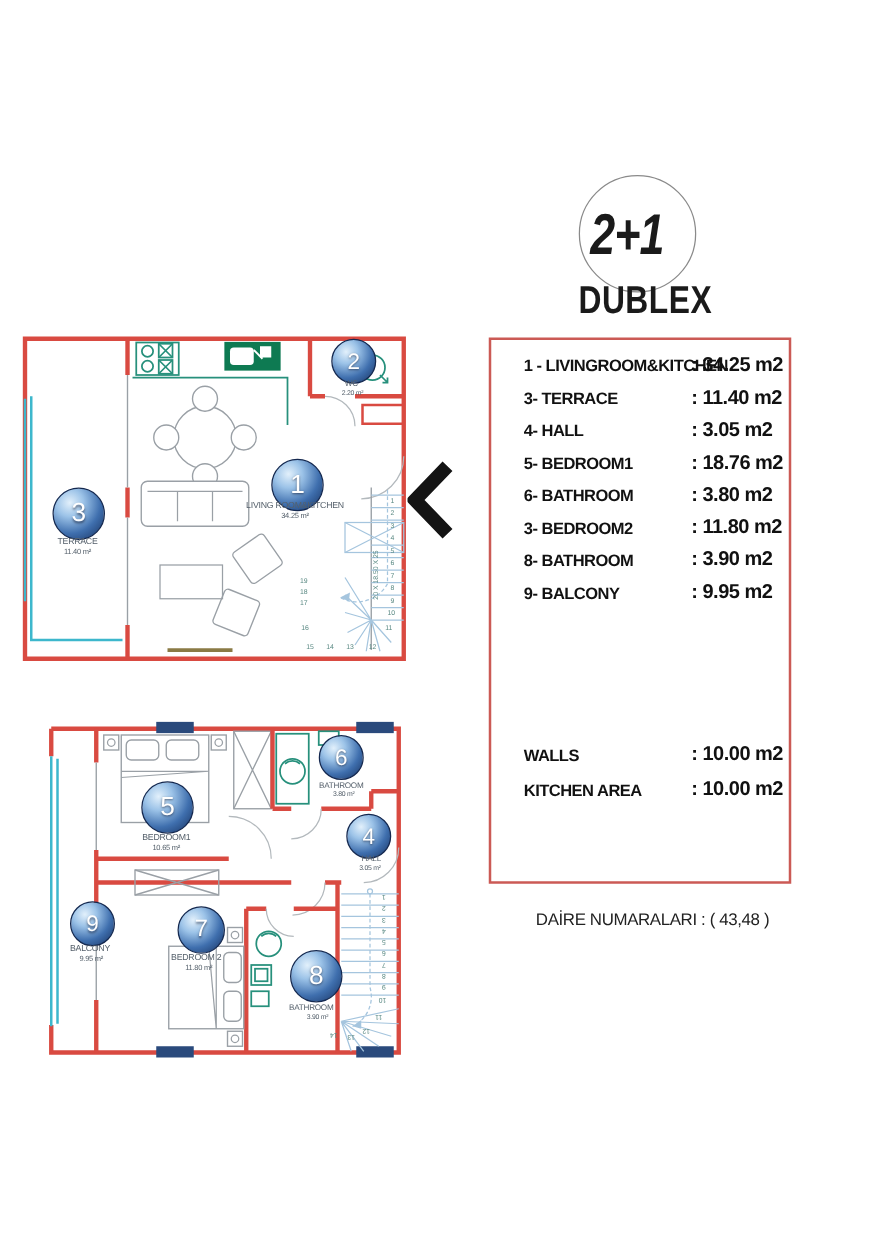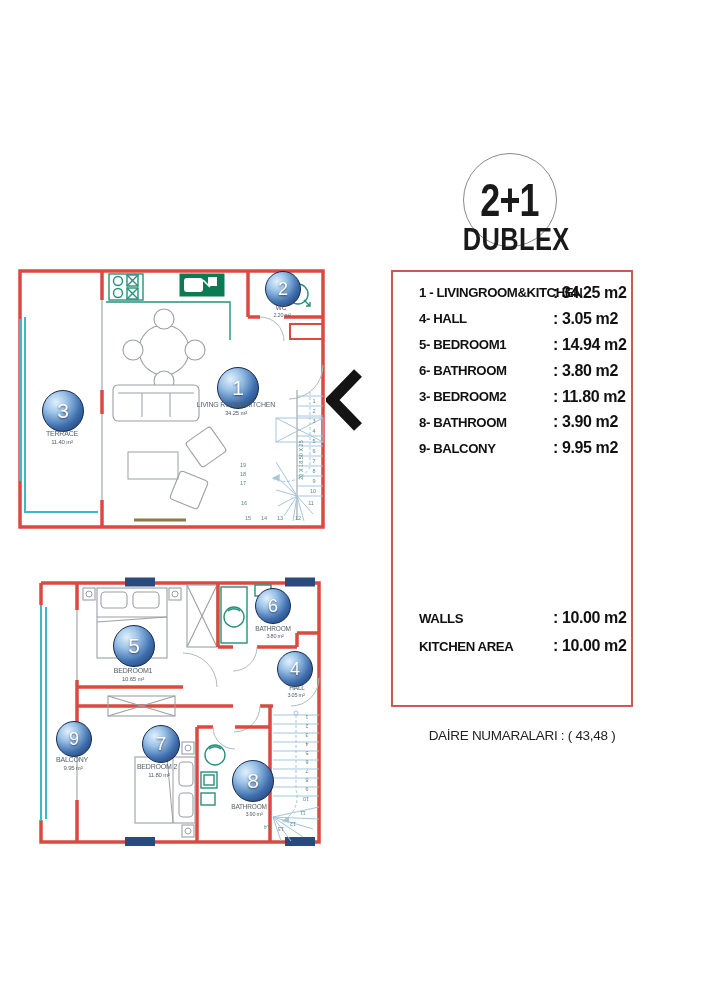--- a/index.html
+++ b/index.html
@@ -1,30 +1,30 @@
 <!DOCTYPE html>
 <html style="--c-wall: #d94a41; --c-boxborder: #cb5a55; --c-total: #c2302a; --c-cyan: #3db7cc; --c-stair: #a5c5de; --c-fixture: #27907c; --c-fixturedark: #0e7a52; --c-column: #2a4a7c;"><head>
 <meta charset="utf-8">
 <style>
   html,body{margin:0;padding:0;background:#fff;}
   .sheet{position:relative;width:707px;height:1000px;background:#fff;overflow:hidden;
          font-family:"Liberation Sans", sans-serif;color:#111;}
   
-  .badge-circle{position:absolute;left:463px;top:153px;width:92px;height:92px;border:1.4px solid #8a8a8a;
-    border-radius:50%;display:flex;align-items:center;justify-content:center;}
+  .badge-circle{position:absolute;left:463px;top:140px;width:92px;height:92px;border:1.4px solid #8a8a8a;
+    border-radius:50%;display:flex;align-items:center;justify-content:flex-start;font-style:italic;}
   .badge-circle span{font-size:46px;font-weight:700;letter-spacing:-1px;transform:scaleX(.78);color:#1a1a1a;}
   .badge-title{position:absolute;left:416px;top:222px;width:200px;text-align:center;}
   .badge-title span{display:inline-block;font-size:31px;font-weight:700;letter-spacing:.5px;transform:scaleX(.82);color:#1a1a1a;}
   
   .info-box{position:absolute;left:391px;top:270px;width:242px;height:437px;border:2px solid var(--c-boxborder);box-sizing:border-box;font-weight:bold;}
   .rooms{position:absolute;left:0;top:8px;width:100%;}
   .row{position:relative;height:25.9px;display:flex;align-items:center;}
   .row .lbl{position:absolute;left:26px;font-size:13.2px;letter-spacing:-.4px;white-space:nowrap;}
   .row .val{position:absolute;left:160px;font-size:16px;letter-spacing:-.4px;white-space:nowrap;}
-  .extras{position:absolute;left:0;top:332px;width:100%;}
+  .extras{position:absolute;left:0;top:318px;width:100%;}
   .extras .row{height:28px;}
   .total-row{position:absolute;left:0;top:390px;width:100%;height:28px;}
   .total-row .lbl,.total-row .val{color:var(--c-total);}
   .footer-note{position:absolute;left:391px;top:728px;width:262px;text-align:center;font-size:13.5px;letter-spacing:-.3px;color:#222;}
   
   .plan{position:absolute;}
   .plan-upper{left:14px;top:262px;width:316px;height:268px;}
   .plan-lower{left:35px;top:575px;width:290px;height:275px;}
   .plan svg{position:absolute;left:0;top:0;}
   
@@ -73,26 +73,30 @@
     <span>DUBLEX</span>
   </div>
 
   <div class="info-box">
     <div class="rooms">
       <div class="row">
           <span class="lbl">1 - LIVINGROOM&amp;KITCHEN</span>
           <span class="val">: 34.25 m2</span>
         </div>
       <div class="row">
+          <span class="lbl">3- TERRACE</span>
+          <span class="val">: 11.40 m2</span>
+        </div>
+      <div class="row">
           <span class="lbl">4- HALL</span>
           <span class="val">: 3.05 m2</span>
         </div>
       <div class="row">
           <span class="lbl">5- BEDROOM1</span>
-          <span class="val">: 14.94 m2</span>
+          <span class="val">: 18.76 m2</span>
         </div>
       <div class="row">
           <span class="lbl">6- BATHROOM</span>
           <span class="val">: 3.80 m2</span>
         </div>
       <div class="row">
           <span class="lbl">3- BEDROOM2</span>
           <span class="val">: 11.80 m2</span>
         </div>
       <div class="row">

